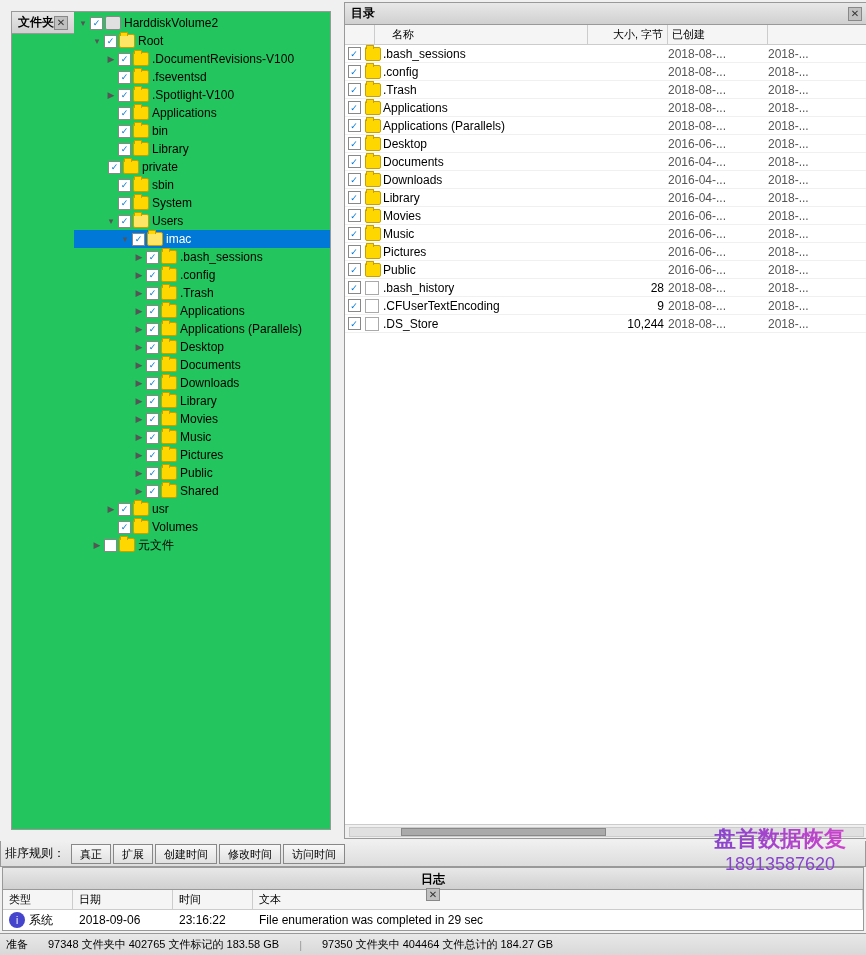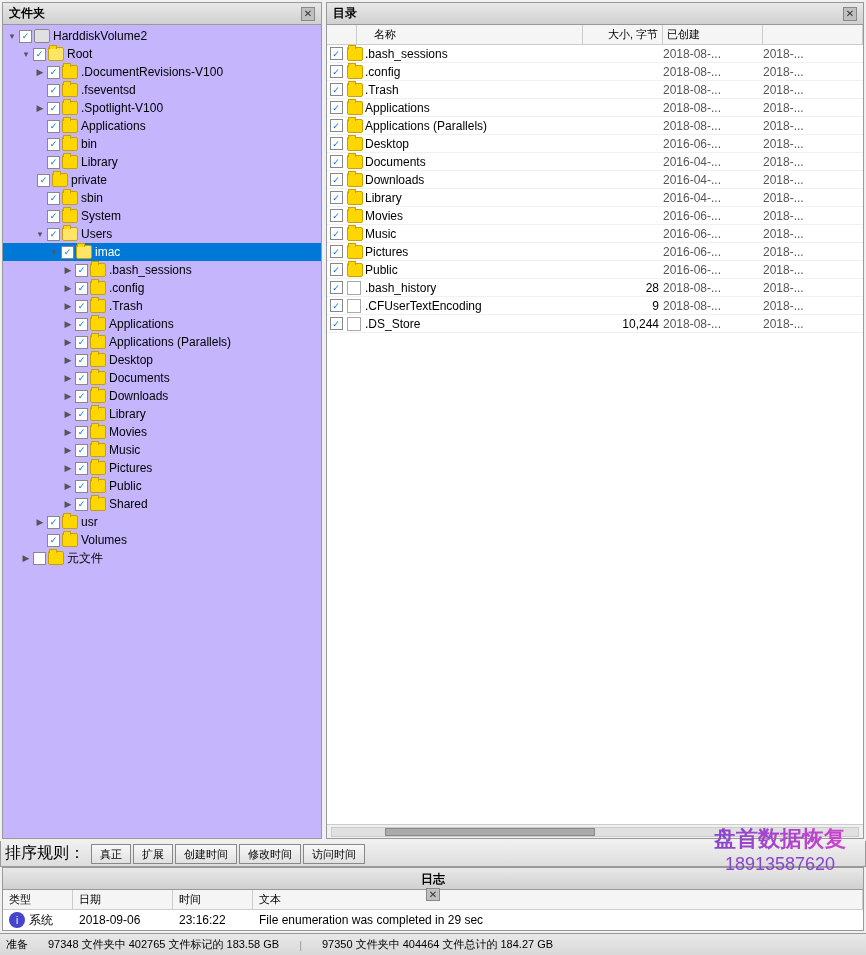--- a/index.html
+++ b/index.html
@@ -4,21 +4,21 @@
   <style>
     * { box-sizing: border-box; margin: 0; padding: 0; }
     body { font-family: "Microsoft YaHei", SimSun, sans-serif; font-size: 12px; background: #f0f0f0; color: #000; }
 
     .app-container { width: 866px; height: 955px; display: flex; flex-direction: column; background: #f0f0f0; }
 
     
     .top-area { display: flex; flex: 1; min-height: 0; }
 
     
-    .left-panel { width: 320px; display: flex; flex-direction: column; border: 1px solid #999; background: #c4b5fd; margin: 2px; }
+    .left-panel { width: 320px; display: flex; flex-direction: row; border: 1px solid #999; background: #22c55e; margin: 11px; }
     .panel-titlebar { background: linear-gradient(to bottom, #e8e8e8, #d0d0d0); border-bottom: 1px solid #999; display: flex; align-items: center; justify-content: space-between; padding: 3px 6px; height: 22px; }
     .panel-title { font-size: 12px; font-weight: bold; }
     .close-btn { width: 14px; height: 14px; background: #c0c0c0; border: 1px solid #888; cursor: pointer; display: flex; align-items: center; justify-content: center; font-size: 10px; color: #333; }
 
     .tree-area { flex: 1; overflow-y: auto; overflow-x: auto; padding: 2px 0; }
     .tree-item { display: flex; align-items: center; height: 18px; padding-left: 4px; cursor: pointer; white-space: nowrap; }
     .tree-item.selected { background: #0078d7; color: #fff; }
     .tree-item.selected .item-text { color: #fff; }
 
     .expander { width: 14px; height: 14px; display: inline-flex; align-items: center; justify-content: center; cursor: pointer; font-size: 9px; color: #555; flex-shrink: 0; }
@@ -47,21 +47,21 @@
     .dir-size { width: 80px; text-align: right; font-size: 12px; padding-right: 4px; }
     .dir-date1 { width: 100px; font-size: 12px; color: #555; }
     .dir-date2 { width: 100px; font-size: 12px; color: #555; }
 
     .scrollbar-area { height: 14px; background: #f0f0f0; border-top: 1px solid #ccc; display: flex; align-items: center; }
     .scrollbar-track { flex: 1; height: 10px; background: #e0e0e0; margin: 0 4px; border: 1px solid #ccc; position: relative; }
     .scrollbar-thumb { position: absolute; left: 10%; width: 40%; height: 100%; background: #aaa; border: 1px solid #888; }
 
     
     .sort-bar { background: linear-gradient(to bottom, #f0f0f0, #ddd); border: 1px solid #999; border-top: none; display: flex; align-items: center; height: 26px; padding: 0 4px; gap: 2px; }
-    .sort-label { font-size: 16px; margin-right: 4px; }
+    .sort-label { font-size: 12px; margin-right: 4px; }
     .sort-btn { background: linear-gradient(to bottom, #f8f8f8, #e0e0e0); border: 1px solid #888; padding: 2px 8px; font-size: 11px; cursor: pointer; height: 20px; }
 
     
     .log-panel { background: #fff; border: 1px solid #999; margin: 0 2px 2px 2px; }
     .log-titlebar { background: linear-gradient(to bottom, #e8e8e8, #d0d0d0); border-bottom: 1px solid #999; display: flex; align-items: center; justify-content: space-between; padding: 3px 6px; height: 22px; flex-direction: column; }
     .log-title { font-size: 12px; font-weight: bold; }
     .log-columns { display: flex; background: #f5f5f5; border-bottom: 1px solid #ccc; height: 20px; align-items: center; }
     .log-col { font-size: 11px; border-right: 1px solid #ccc; padding: 0 6px; height: 100%; display: flex; align-items: center; }
     .log-type-col { width: 70px; }
     .log-date-col { width: 100px; }

